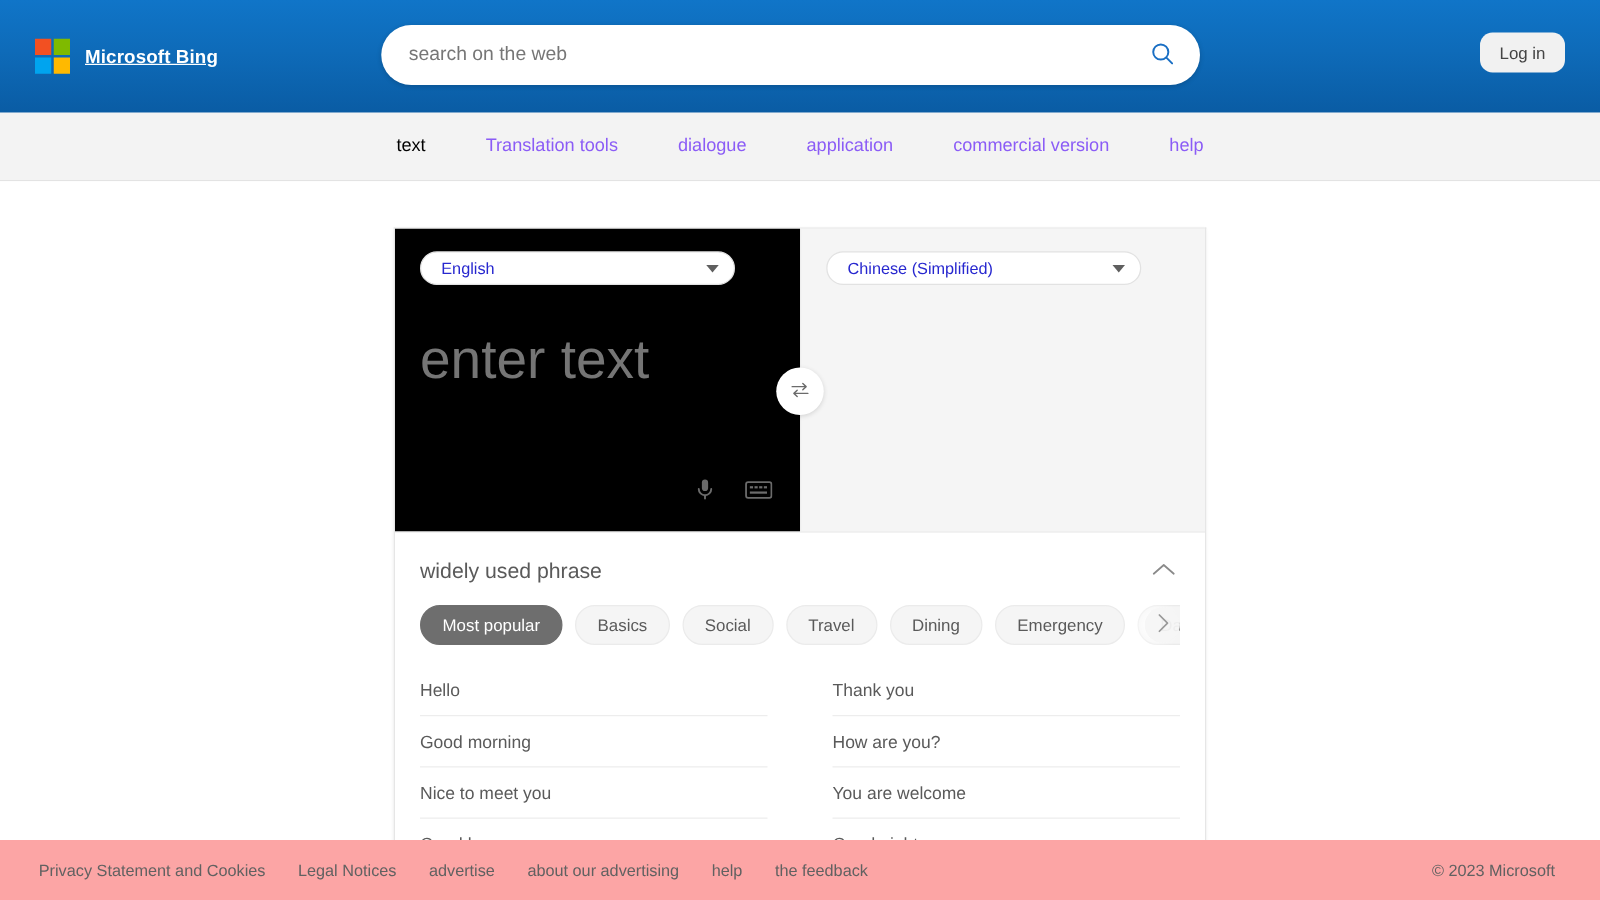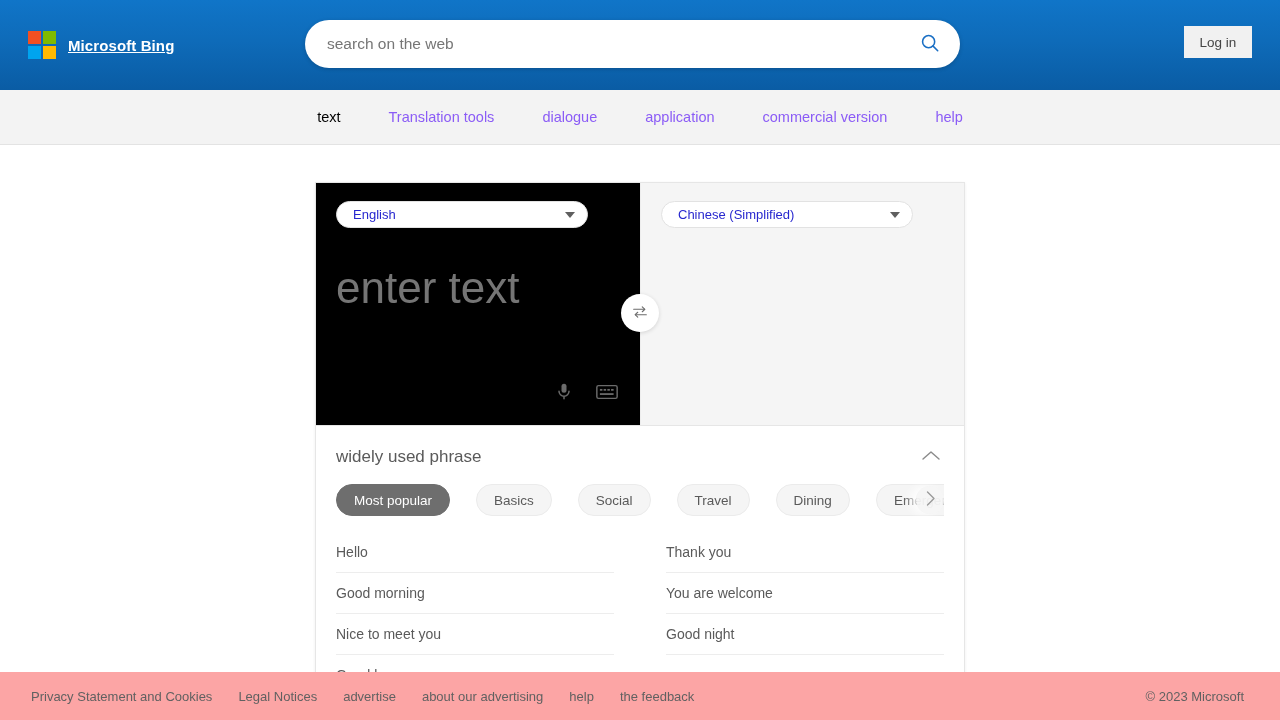--- a/index.html
+++ b/index.html
@@ -94,21 +94,21 @@
 
   .login-btn {
     position: absolute;
     right: 28px;
     top: 26px;
     height: 32px;
     min-width: 68px;
     padding: 0 14px;
     background: #f1f1f1;
     border: none;
-    border-radius: 0;
+    border-radius: 10px;
     color: #444444;
     font-family: "Liberation Sans", sans-serif;
     font-size: 13.5px;
     cursor: pointer;
   }
 
   
   .navbar {
     height: 55px;
     background: #f3f3f3;
@@ -240,21 +240,21 @@
   .phrases-title { font-size: 17px; color: #5a5a5a; }
   .collapse-btn {
     background: none; border: none; cursor: pointer;
     width: 26px; height: 26px;
     display: flex; align-items: center; justify-content: center;
   }
 
   .chips {
     position: relative;
     display: flex;
-    gap: 26px;
+    gap: 10px;
     overflow: hidden;
     height: 32px;
     margin-bottom: 16px;
   }
   .chip {
     height: 32px;
     padding: 0 17px;
     border-radius: 16px;
     background: #f5f5f5;
     border: 1px solid #ebebeb;
@@ -446,20 +446,21 @@
 
       <div class="phrase-cols">
         <div class="phrase-col">
           <div class="phrase-row">Hello</div>
           <div class="phrase-row">Good morning</div>
           <div class="phrase-row">Nice to meet you</div>
           <div class="phrase-row">Good bye</div>
         </div>
         <div class="phrase-col">
           <div class="phrase-row">Thank you</div>
+          <div class="phrase-row">How are you?</div>
           <div class="phrase-row">You are welcome</div>
           <div class="phrase-row">Good night</div>
         </div>
       </div>
     </div>
   </div>
 </div>
 
 <div class="footer">
   <div class="footer-links">

